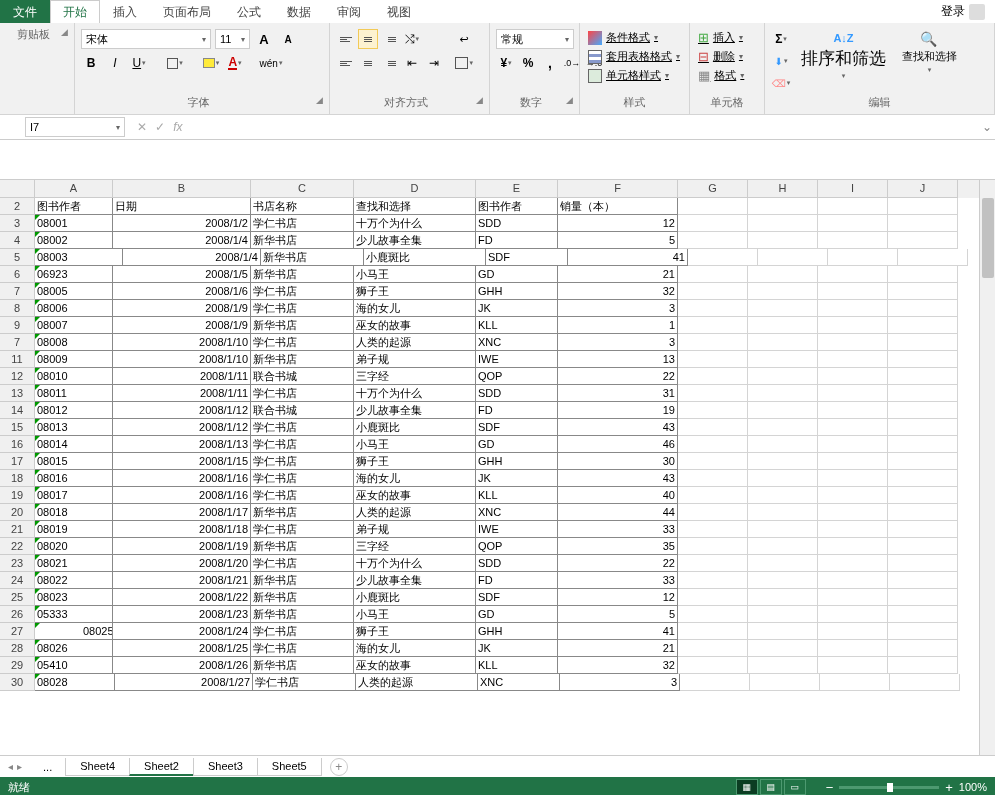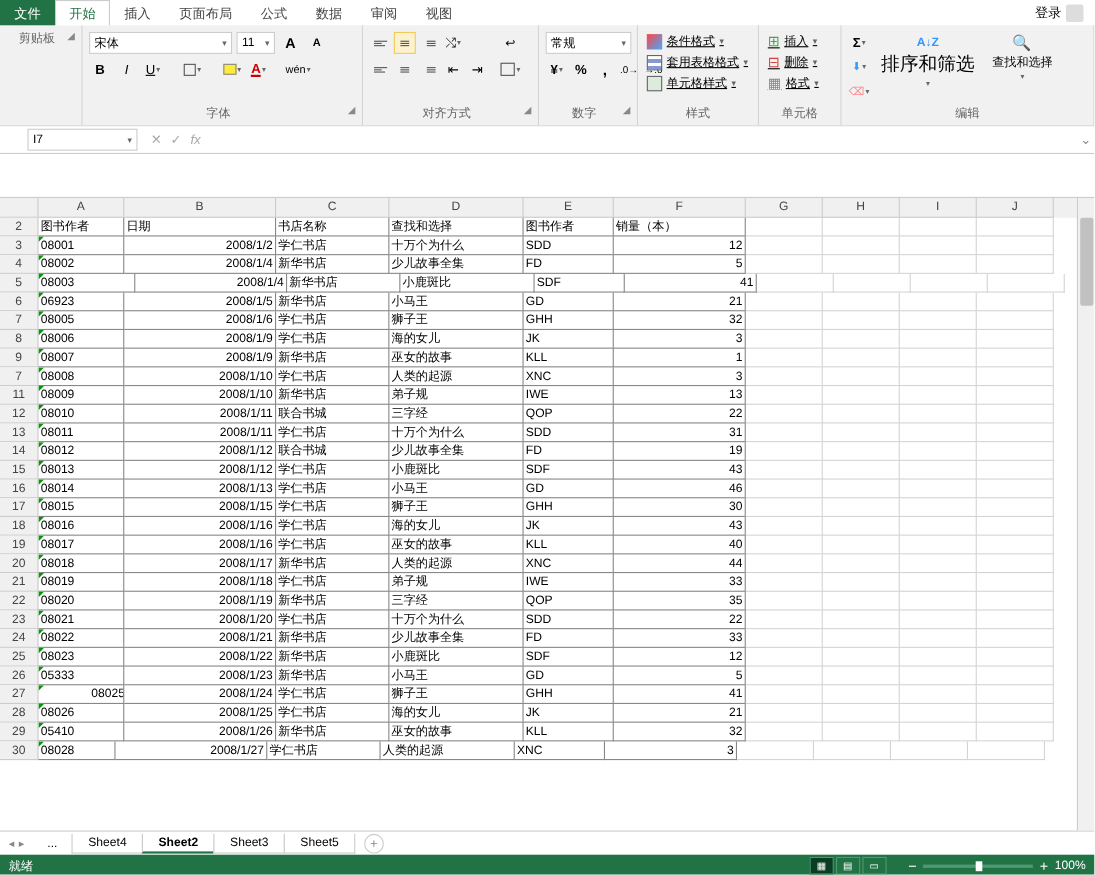--- a/index.html
+++ b/index.html
@@ -107,21 +107,21 @@
 .cell.tr { text-align: right; }
 .cell.b { border-right: 1px solid #888; border-bottom: 1px solid #888; }
 .cell.green-mark::before { content: ""; position: absolute; top: 0; left: 0; border-top: 5px solid #090; border-right: 5px solid transparent; }
 .vscroll { width: 16px; background: #f0f0f0; border-left: 1px solid #ccc; position: relative; }
 .vscroll-thumb { position: absolute; top: 18px; left: 2px; width: 12px; height: 80px; background: #c1c1c1; border-radius: 2px; }
 
 .sheet-tabs { height: 22px; background: #fff; border-top: 1px solid #ccc; display: flex; align-items: center; }
 .nav-arrows { display: flex; gap: 4px; padding: 0 8px; color: #888; }
 .nav-arrows span { cursor: pointer; font-size: 10px; }
 .stab { padding: 2px 14px; border: 1px solid #ccc; border-top: none; font-size: 11px; margin-left: -1px; background: #fff; cursor: pointer; }
-.stab.active { border-bottom: 2px solid #217346; background: #fff; font-weight: 700; }
+.stab.active { border-bottom: 2px solid #217346; background: #fff; font-weight: 400; }
 .stab.dots { border: none; }
 .new-sheet { width: 18px; height: 18px; border: 1px solid #ccc; border-radius: 50%; display: flex; align-items: center; justify-content: center; margin-left: 8px; cursor: pointer; color: #888; }
 
 .statusbar { height: 20px; background: #217346; color: #fff; display: flex; align-items: center; font-size: 11px; padding: 0 8px; }
 .status-left { flex: 1; }
 .view-btns { display: flex; gap: 2px; margin-right: 20px; }
 .vbtn { width: 22px; height: 16px; border: 1px solid #4d9970; display: flex; align-items: center; justify-content: center; cursor: pointer; font-size: 9px; }
 .vbtn.active { background: #0b3d22; }
 .zoom-slider { display: flex; align-items: center; gap: 6px; }
 .zoom-track { width: 100px; height: 3px; background: #4d9970; position: relative; }
@@ -733,21 +733,21 @@
           <div class="cell b" style="width: 122px;">巫女的故事</div>
           <div class="cell b" style="width: 82px;">KLL</div>
           <div class="cell b tr" style="width: 120px;">32</div>
           <div class="cell" style="width: 70px;"></div>
           <div class="cell" style="width: 70px;"></div>
           <div class="cell" style="width: 70px;"></div>
           <div class="cell" style="width: 70px;"></div>
         </div>
         <div class="row">
           <div class="row-h">30</div>
-          <div class="cell b green-mark" style="width: 70px;">08028</div>
+          <div class="cell b green-mark" style="width: 80px;">08028</div>
           <div class="cell b tr" style="width: 138px;">2008/1/27</div>
           <div class="cell b" style="width: 103px;">学仁书店</div>
           <div class="cell b" style="width: 122px;">人类的起源</div>
           <div class="cell b" style="width: 82px;">XNC</div>
           <div class="cell b tr" style="width: 120px;">3</div>
           <div class="cell" style="width: 70px;"></div>
           <div class="cell" style="width: 70px;"></div>
           <div class="cell" style="width: 70px;"></div>
           <div class="cell" style="width: 70px;"></div>
         </div>

